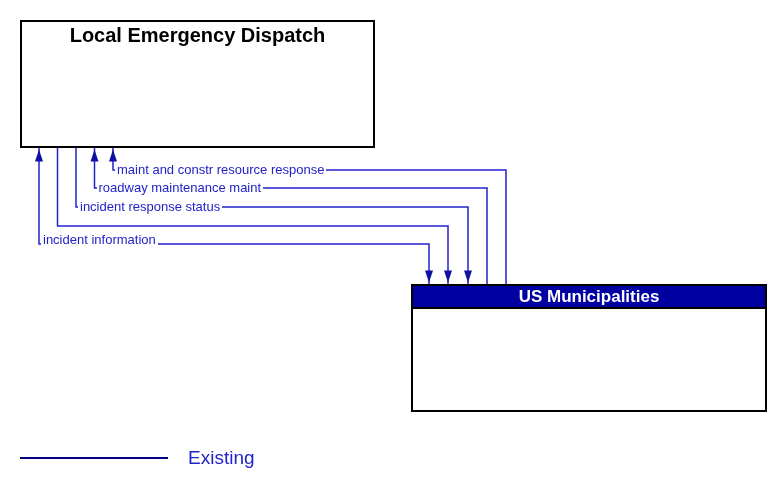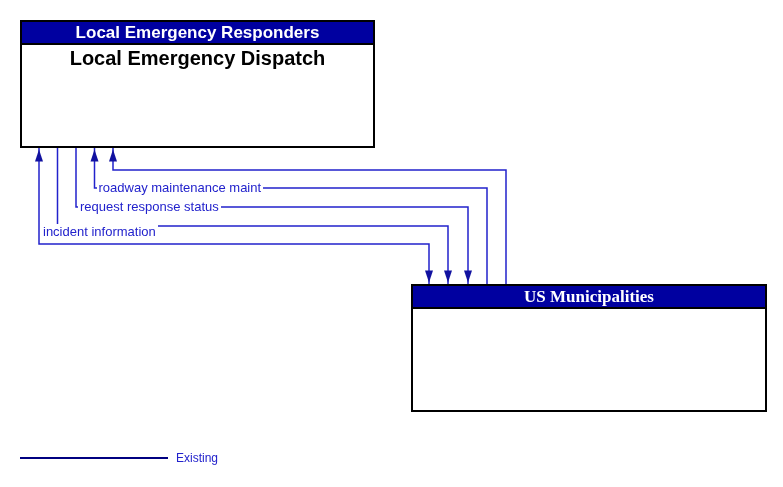--- a/index.html
+++ b/index.html
@@ -16,21 +16,21 @@
     left: 0;
     top: 0;
   }
   .entity-box {
     position: absolute;
     background: #ffffff;
     border: 2px solid var(--box-border, #000000);
     box-sizing: border-box;
   }
   .box1 { left: 20px;  top: 20px;  width: 355px; height: 128px; }
-  .box2 { left: 411px; top: 284px; width: 356px; height: 128px; font-family: Liberation Serif, serif; }
+  .box2 { left: 411px; top: 284px; width: 356px; height: 128px; }
   .entity-header {
     background: var(--header-bg, #0000A0);
     color: var(--header-text, #ffffff);
     font-size: 17px;
     font-weight: bold;
     text-align: center;
     height: 21px;
     line-height: 21px;
     border-bottom: 2px solid var(--box-border, #000000);
     white-space: nowrap;
@@ -51,34 +51,34 @@
     color: var(--flow-label, #2222CC);
     background: #ffffff;
     padding: 0 2px;
     white-space: nowrap;
     cursor: pointer;
   }
   .fl-0 { left: 115px;  top: 162px; }
   .fl-1 { left: 96.5px; top: 180px; }
   .fl-2 { left: 78px;   top: 199px; }
   .fl-3 { left: 59.5px; top: 218px; }
-  .fl-4 { left: 41px;   top: 224px; }
+  .fl-4 { left: 41px;   top: 232px; }
   .legend-line {
     position: absolute;
     left: 20px;
     top: 457px;
     width: 148px;
     height: 0;
     border-top: 2px solid var(--legend-line, #000080);
   }
   .legend-text {
     position: absolute;
-    left: 176px;
+    left: 188px;
     top: 450px;
-    font-size: 12px;
+    font-size: 19px;
     line-height: 16px;
     color: var(--legend-text, #2222CC);
   }
 </style>
 </head>
 <body>
 
 <div class="canvas">
 
   <svg class="connectors" id="connector-svg" width="783" height="487" viewBox="0 0 783 487">
@@ -89,28 +89,28 @@
       <path d="M 76 148 L 76 207 L 468 207 L 468 284" fill="none" stroke="#2222CC" stroke-width="1.5"></path>
       <polygon points="464,270.5 472,270.5 468,282.5" fill="#1111A0"></polygon>
       <path d="M 57.5 148 L 57.5 226 L 448 226 L 448 284" fill="none" stroke="#2222CC" stroke-width="1.5"></path>
       <polygon points="444,270.5 452,270.5 448,282.5" fill="#1111A0"></polygon>
       <path d="M 39 148 L 39 244 L 429 244 L 429 284" fill="none" stroke="#2222CC" stroke-width="1.5"></path>
       <polygon points="35,161.5 43,161.5 39,149.5" fill="#1111A0"></polygon>
       <polygon points="425,270.5 433,270.5 429,282.5" fill="#1111A0"></polygon>
     </svg>
 
   <div class="entity-box box1">
-    <div class="entity-header">Local Emergency Responders</div>
     <div class="entity-name">Local Emergency Dispatch</div>
   </div>
 
   <div class="entity-box box2">
     <div class="entity-header">US Municipalities</div>
   </div>
 
+  <span class="flow-label fl-0">maint and constr resource response</span>
   <span class="flow-label fl-1">roadway maintenance maint</span>
-  <span class="flow-label fl-2">request response status</span>
+  <span class="flow-label fl-2">incident response status</span>
   <span class="flow-label fl-4">incident information</span>
 
   <div class="legend-line"></div>
   <span class="legend-text">Existing</span>
 
 </div>
 
 </body></html>

